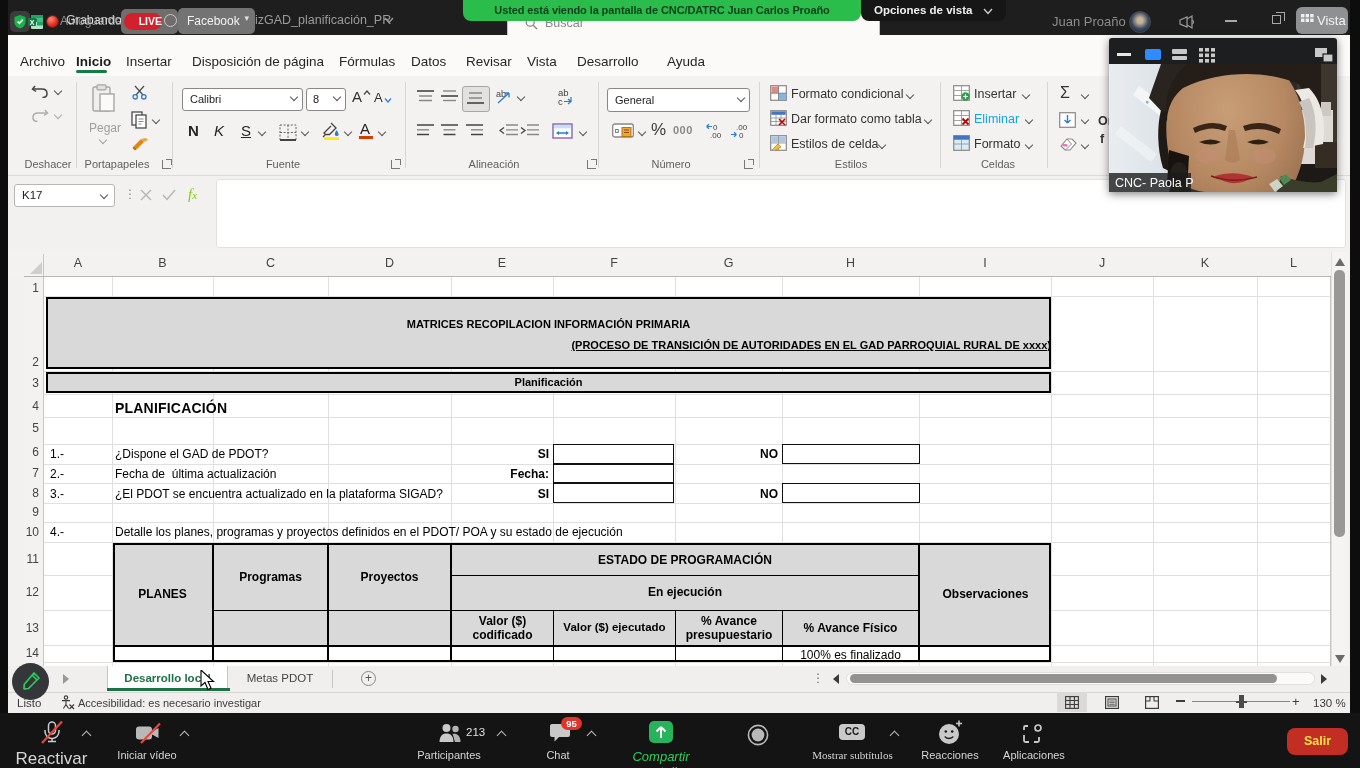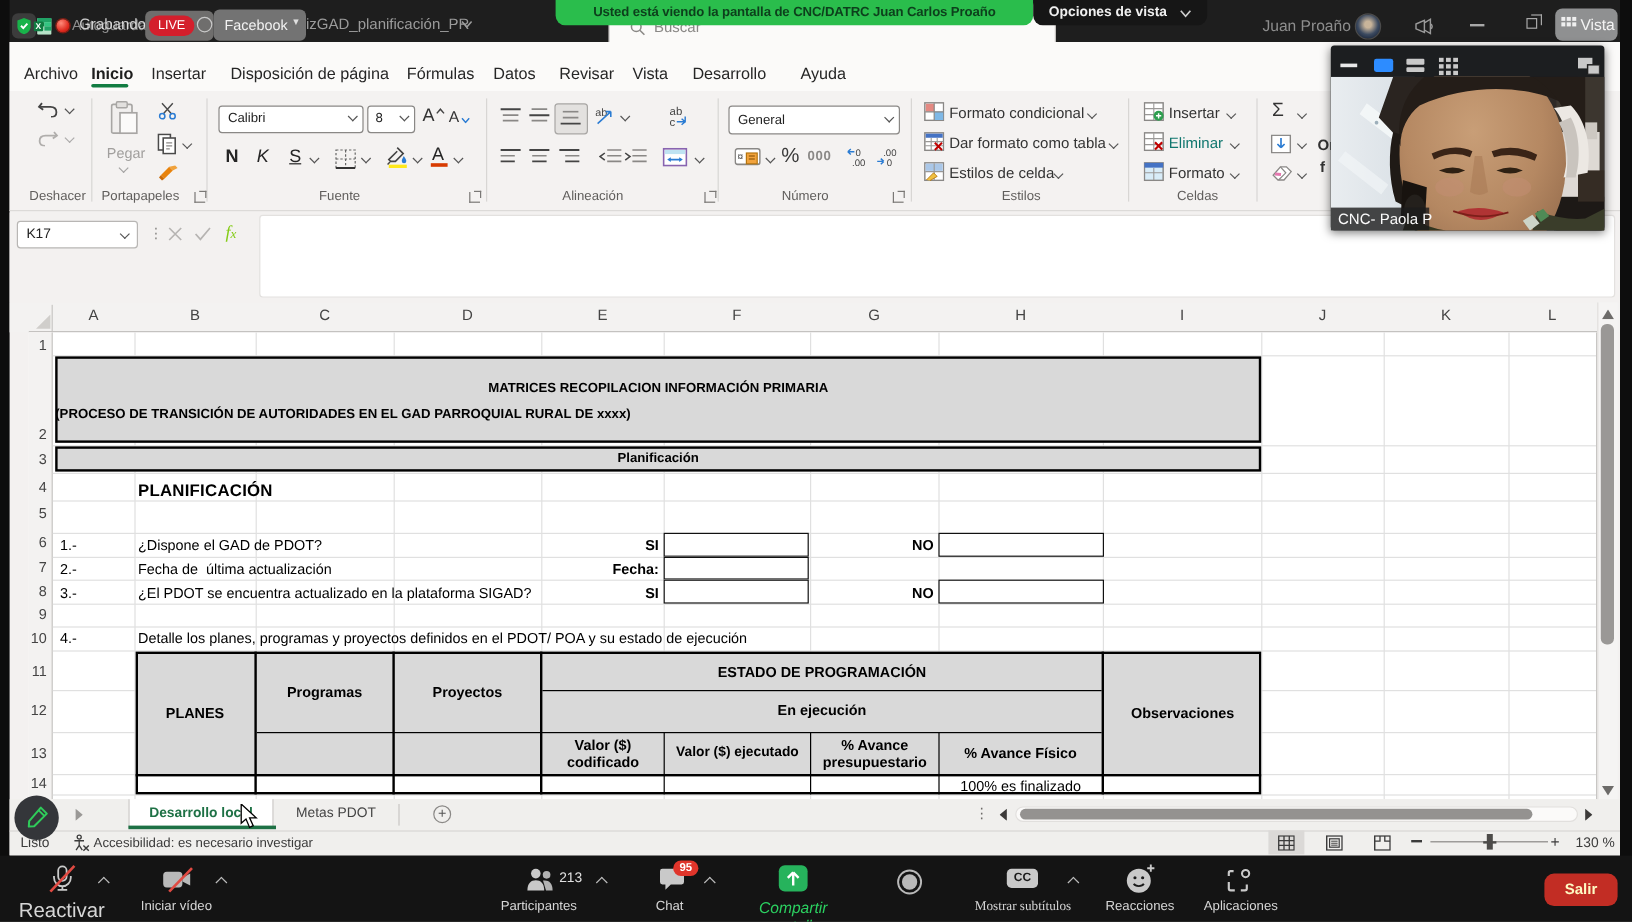--- a/index.html
+++ b/index.html
@@ -45,21 +45,21 @@
       <rect x="0" y="3" width="8" height="8" rx="1" fill="#107c41"></rect>
       <text x="4" y="9.5" font-size="7" fill="#fff" font-family="Liberation Sans" font-weight="bold" text-anchor="middle">X</text>
     </svg>
 
   <div class="abs" style="left:47px; top:16px; width:11px; height:11px; border-radius:50%; background:radial-gradient(circle at 35% 30%, #ff8a7a, #e02b20 60%, #a01108); box-shadow:0 0 0 1px #7c1e14;"></div>
 
   <div class="abs" style="left:60px; top:14px; font-size:12px; color:#8f8f8f;">Autoguardado</div>
   <div class="abs" style="left:66px; top:13px; font-size:12.5px; color:rgba(235,235,235,0.85);">Grabando</div>
 
   <div class="abs" style="left:121px; top:9px; width:57px; height:25px; background:#6f6e6d; border-radius:5px;"></div>
-  <div class="abs" style="left:124px; top:13px; width:38px; height:17px; background:#d41f2c; border-radius:8.5px; color:#fff; font-size:10.5px; font-weight:normal; text-align:center; line-height:17px;">LIVE</div>
+  <div class="abs" style="left:124px; top:13px; width:38px; height:17px; background:#d41f2c; border-radius:8.5px; color:#fff; font-size:10.5px; font-weight:bold; text-align:right; line-height:17px;">LIVE</div>
   <div class="abs" style="left:164px; top:14px; width:13px; height:13px; border:1.5px solid #c9c9c9; border-radius:50%;"></div>
 
   <div class="abs" style="left:230px; top:13px; font-size:12.5px; color:#9b9b9b;">matrizGAD_planificación_PR</div>
   <svg class="abs" style="left:384px; top:17px;" width="10" height="7" viewBox="0 0 10 7">
       <path d="M1 1 L5 5.5 L9 1" stroke="#9b9b9b" stroke-width="1.3" fill="none"></path>
     </svg>
 
   <div class="abs" style="left:178px; top:8px; width:77px; height:26px; background:#737373; border-radius:5px; color:#f2f2f2; font-size:12px;">
       <span style="position:absolute; left:9px; top:6px;">Facebook</span>
       <span style="position:absolute; right:6px; top:5px; color:#e0e0e0; font-size:9px;">▾</span>
@@ -315,21 +315,21 @@
       <circle cx="12.5" cy="11.5" r="4.2" fill="#2e9e4f"></circle>
       <path d="M12.5 9.3 V13.7 M10.3 11.5 H14.7" stroke="#fff" stroke-width="1.2"></path>
     </svg>
   <div class="abs" style="left:974px; top:87px; font-size:12.5px; color:#333;">Insertar</div>
   <div class="chev" style="left:1023px; top:92px;"></div>
   <svg class="abs" style="left:953px; top:110px;" width="17" height="16" viewBox="0 0 17 16">
       <rect x="0.7" y="0.7" width="15.6" height="14.6" stroke="#8a8886" stroke-width="1.2" fill="#fff"></rect>
       <path d="M1 5.5 H16 M1 10.5 H16 M8.5 1 V15" stroke="#9a9896" stroke-width="0.9"></path>
       <path d="M9.5 8.5 L15.5 14.5 M15.5 8.5 L9.5 14.5" stroke="#c00000" stroke-width="1.8"></path>
     </svg>
-  <div class="abs" style="left:974px; top:112px; font-size:12.5px; color:#0f766e;">Eliminar</div>
+  <div class="abs" style="left:974px; top:112px; font-size:12.5px; color:#0ea5e9;">Eliminar</div>
   <div class="chev" style="left:1026px; top:117px;"></div>
   <svg class="abs" style="left:953px; top:135px;" width="17" height="16" viewBox="0 0 17 16">
       <rect x="0.7" y="0.7" width="15.6" height="14.6" stroke="#8a8886" stroke-width="1.2" fill="#d8ecf8"></rect>
       <rect x="0.7" y="0.7" width="15.6" height="4" fill="#4472c4"></rect>
       <path d="M1 9 H16 M8.5 5 V15" stroke="#9a9896" stroke-width="0.9"></path>
     </svg>
   <div class="abs" style="left:974px; top:137px; font-size:12.5px; color:#333;">Formato</div>
   <div class="chev" style="left:1026px; top:142px;"></div>
 
   <div class="abs" style="left:1060px; top:84px; font-size:16px; color:#333;">Σ</div>
@@ -426,21 +426,21 @@
   <div class="hline" style="left:44px; top:503px; width:1286px;"></div>
   <div class="hline" style="left:44px; top:522px; width:1286px;"></div>
   <div class="hline" style="left:44px; top:542px; width:1286px;"></div>
   <div class="hline" style="left:44px; top:575px; width:1286px;"></div>
   <div class="hline" style="left:44px; top:610px; width:1286px;"></div>
   <div class="hline" style="left:44px; top:645px; width:1286px;"></div>
   <div class="hline" style="left:44px; top:662px; width:1286px;"></div>
 
   <div class="abs" style="left:46px; top:297px; width:1005px; height:72px; background:#d9d9d9; border:2px solid #000;"></div>
   <div class="abs b" style="left:46px; top:318px; width:1005px; text-align:center; font-size:11px; color:#000;">MATRICES RECOPILACION INFORMACIÓN PRIMARIA</div>
-  <div class="abs b" style="left:46px; top:339px; width:1005px; text-align:left; font-size:11px; color:#000;">(PROCESO DE TRANSICIÓN DE AUTORIDADES EN EL GAD PARROQUIAL RURAL DE xxxx)</div>
+  <div class="abs b" style="left:46px; top:339px; width:1005px; text-align:right; font-size:11px; color:#000;text-decoration:underline;">(PROCESO DE TRANSICIÓN DE AUTORIDADES EN EL GAD PARROQUIAL RURAL DE xxxx)</div>
 
   <div class="abs" style="left:46px; top:372px; width:1005px; height:21px; background:#d9d9d9; border:2px solid #000;"></div>
   <div class="abs b" style="left:46px; top:376px; width:1005px; text-align:center; font-size:11px; color:#000;">Planificación</div>
 
   <div class="cell b" style="left:115px; top:400px; font-size:14px; letter-spacing:0.2px;">PLANIFICACIÓN</div>
 
   <div class="cell" style="left:50px; top:447px;">1.-</div>
   <div class="cell" style="left:115px; top:447px;">¿Dispone el GAD de PDOT?</div>
   <div class="cell b" style="left:451px; top:447px; width:98px; text-align:right;">SI</div>
   <div class="cell b" style="left:675px; top:447px; width:103px; text-align:right;">NO</div>
@@ -617,21 +617,21 @@
     </svg>
   <div class="toolbtn" style="left:915px; top:749px; width:70px; font-size:11px;">Reacciones</div>
 
   <svg class="abs" style="left:1022px; top:724px;" width="21" height="20" viewBox="0 0 21 20">
       <path d="M6 2 H3.5 A1.5 1.5 0 0 0 2 3.5 V6 M12 18 H15.5 A1.5 1.5 0 0 0 17 16.5 V13" stroke="#c9c9c9" stroke-width="1.8" fill="none"></path>
       <path d="M2 11 V16.5 A1.5 1.5 0 0 0 3.5 18 H7" stroke="#c9c9c9" stroke-width="1.8" fill="none"></path>
       <circle cx="16" cy="4" r="3" stroke="#c9c9c9" stroke-width="1.7" fill="none"></circle>
     </svg>
   <div class="toolbtn" style="left:998px; top:749px; width:72px; font-size:11px;">Aplicaciones</div>
 
-  <div class="abs b" style="left:1287px; top:728px; width:61px; height:27px; background:#c22d24; border-radius:8px; color:#fef9c3; font-size:12.5px; text-align:center; line-height:27px;">Salir</div>
+  <div class="abs b" style="left:1287px; top:728px; width:61px; height:27px; background:#c22d24; border-radius:8px; color:#fde047; font-size:12.5px; text-align:center; line-height:27px;">Salir</div>
 
   <div class="abs" style="left:463px; top:0; width:398px; height:21px; background:#2abd4c; border-radius:0 0 8px 8px; z-index:50;"></div>
   <div class="abs b" style="left:463px; top:4px; width:398px; text-align:center; font-size:11px; letter-spacing:-0.1px; color:#0d3f1c; z-index:51;">Usted está viendo la pantalla de CNC/DATRC Juan Carlos Proaño</div>
   <div class="abs" style="left:861px; top:0; width:145px; height:21px; background:#161616; border-radius:0 0 8px 8px; z-index:50;"></div>
   <div class="abs b" style="left:874px; top:4px; font-size:11.5px; color:#f0f0f0; z-index:51;">Opciones de vista</div>
   <svg class="abs" style="left:983px; top:8px; z-index:51;" width="10" height="7" viewBox="0 0 10 7">
       <path d="M1 1 L5 5.5 L9 1" stroke="#ccc" stroke-width="1.4" fill="none"></path>
     </svg>
 
   <div class="abs" id="video" style="left:1109px; top:38px; width:228px; height:154px; background:#1c1e20; border-radius:3px; box-shadow:0 2px 8px rgba(0,0,0,0.5); z-index:60;"></div>

